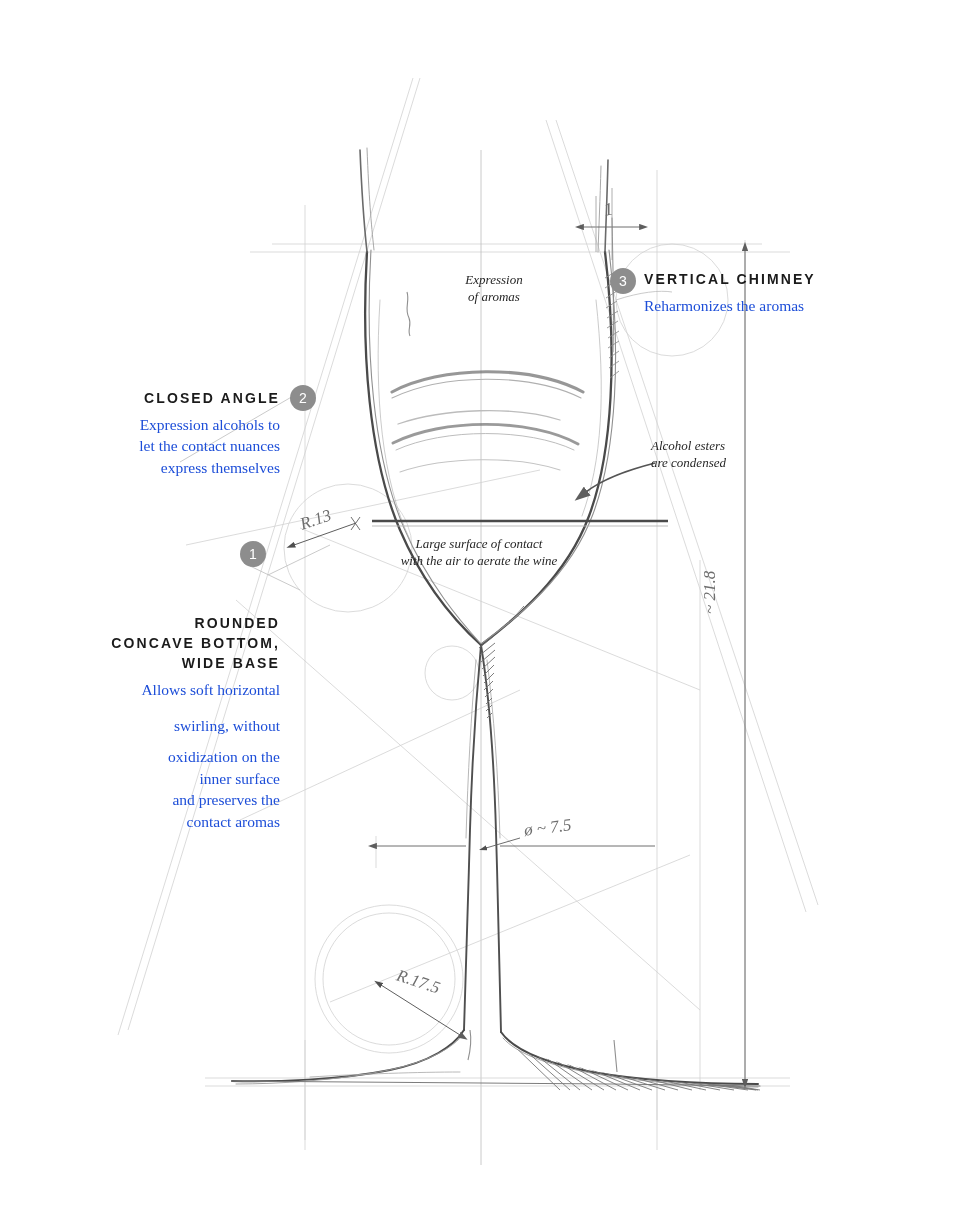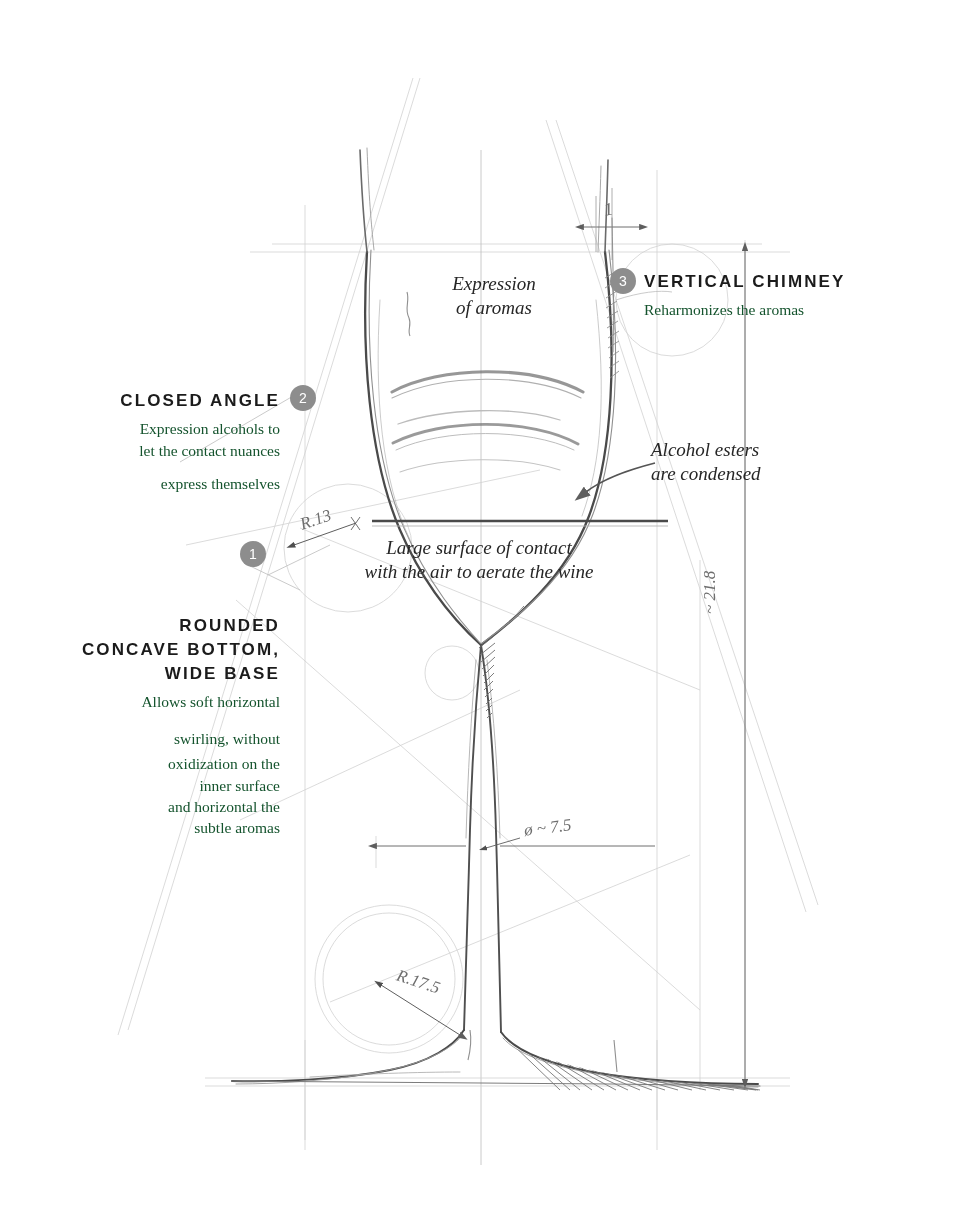--- a/index.html
+++ b/index.html
@@ -24,31 +24,31 @@
     height: 1230px;
   }
 
   
   .callout {
     position: absolute;
   }
   .callout-title {
     font-family: "Liberation Sans", sans-serif;
     font-weight: bold;
-    font-size: 17px;
+    font-size: 14px;
     letter-spacing: 2.1px;
     color: #1b1b1b;
     line-height: 1.42;
     margin: 0;
     text-transform: uppercase;
   }
   .callout-body {
     font-family: "Liberation Serif", serif;
     font-size: 15.5px;
-    color: #14532d;
+    color: #1d4ed8;
     line-height: 1.38;
     margin: 5px 0 0 0;
   }
 
   .callout.right-align { text-align: right; }
   .callout.left-align  { text-align: left; }
 
   
   .badge {
     position: absolute;
@@ -62,21 +62,21 @@
     font-weight: normal;
     line-height: 26px;
     text-align: center;
   }
 
   
   .anno {
     position: absolute;
     font-family: "Liberation Serif", serif;
     font-style: italic;
-    font-size: 19px;
+    font-size: 13px;
     color: #262626;
     line-height: 1.28;
     white-space: pre-line;
   }
   .anno.center { text-align: center; }
 
   
   .dim {
     position: absolute;
     font-family: "Liberation Serif", serif;
@@ -304,34 +304,34 @@
 <div class="callout left-align" style="left:644px; top:270px; width:210px;">
   <div class="callout-title">VERTICAL CHIMNEY</div>
   <div class="callout-body">Reharmonizes the aromas</div>
 </div>
 <div class="badge" style="left:610px; top:268px;">3</div>
 
 <div class="callout right-align" style="left:60px; top:389px; width:220px;">
   <div class="callout-title">CLOSED ANGLE</div>
   <div class="callout-body">Expression alcohols to</div>
   <div class="callout-body" style="margin-top:0;">let the contact nuances</div>
-  <div class="callout-body" style="margin-top:12px;">express themselves</div>
+  <div class="callout-body" style="margin-top:0;">express themselves</div>
 </div>
 <div class="badge" style="left:290px; top:385px;">2</div>
 
 <div class="callout right-align" style="left:60px; top:614px; width:220px;">
   <div class="callout-title">ROUNDED</div>
   <div class="callout-title">CONCAVE BOTTOM,</div>
   <div class="callout-title">WIDE BASE</div>
   <div class="callout-body">Allows soft horizontal</div>
   <div class="callout-body" style="margin-top:15px;">swirling, without</div>
-  <div class="callout-body" style="margin-top:4px;">oxidization on the</div>
+  <div class="callout-body" style="margin-top:10px;">oxidization on the</div>
   <div class="callout-body" style="margin-top:0;">inner surface</div>
-  <div class="callout-body" style="margin-top:0;">and horizontal the</div>
-  <div class="callout-body" style="margin-top:0;">subtle aromas</div>
+  <div class="callout-body" style="margin-top:0;">and preserves the</div>
+  <div class="callout-body" style="margin-top:0;">contact aromas</div>
 </div>
 <div class="badge" style="left:240px; top:541px;">1</div>
 
 <div class="anno center" style="left:414px; top:272px; width:160px;">Expression
 of aromas</div>
 
 <div class="anno" style="left:651px; top:438px; width:190px;font-family:Liberation Serif, serif;">Alcohol esters
 are condensed</div>
 
 <div class="anno center" style="left:344px; top:536px; width:270px;">Large surface of contact

